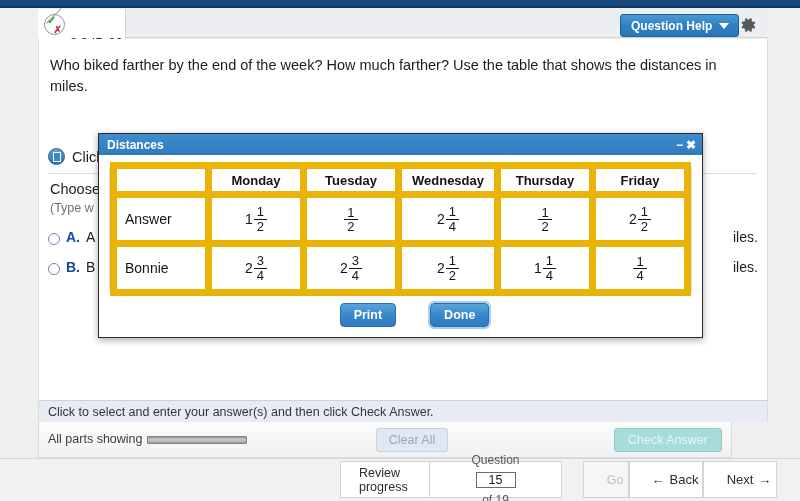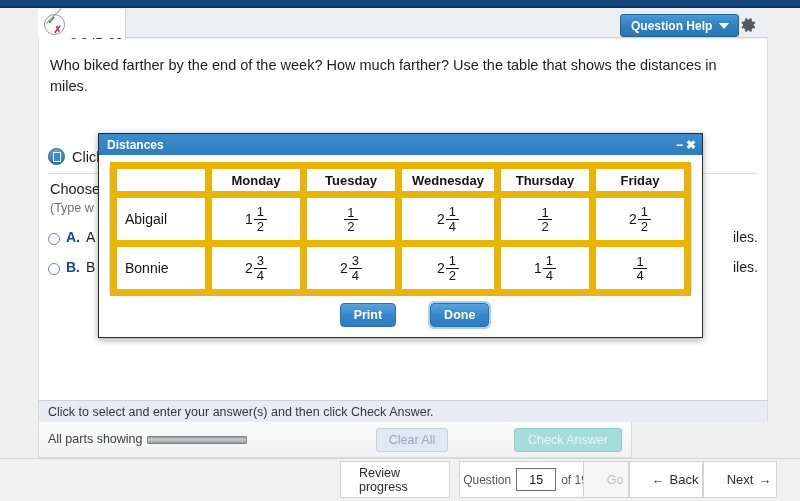--- a/index.html
+++ b/index.html
@@ -226,21 +226,21 @@
     box-sizing: border-box;
     font-size: 12.5px;
     color: #33363a;
     display: flex;
     align-items: center;
     padding-left: 9px;
   }
   #actionbar {
     position: absolute;
     left: 38px; top: 422px;
-    width: 594px; height: 36px;
+    width: 694px; height: 36px;
     background: linear-gradient(to bottom,#fcfcfc 0%,#f1f1f1 100%);
     border: 1px solid #d9dcdf;
     border-top: none;
     box-sizing: border-box;
   }
   #partslabel {
     position: absolute;
     left: 9px; top: 10px;
     font-size: 12.5px;
     color: #3a3d41;
@@ -304,24 +304,24 @@
     display: flex;
     align-items: center;
     justify-content: center;
     font-size: 12.5px;
     color: #2c2c2c;
     cursor: pointer;
     gap: 5px;
     padding-left: 18px;
   }
   #review  { left: 340px; width: 110px; }
-  #qbox    { left: 459px; width: 133px; background:#fff; border:1px solid #d4d4d4;
+  #qbox    { left: 429px; width: 133px; background:#fff; border:1px solid #d4d4d4;
              display:flex; align-items:center; justify-content:center; gap:5px;
              font-size:12px; color:#55585c; position:absolute; top:2px; height:37px;
-             box-sizing:border-box; }
+             box-sizing:border-box;flex-direction:column; }
   #qnum {
     width: 40px; height: 23px;
     border: 1px solid #6a6d70;
     background: #fff;
     text-align: center;
     font-size: 12.5px;
     color: #1a1a1a;
     font-family: "Liberation Sans", sans-serif;
     box-sizing: border-box;
     padding: 0;
@@ -595,21 +595,21 @@
               <th class="corner"></th>
               <th>Monday</th>
               <th>Tuesday</th>
               <th>Wednesday</th>
               <th>Thursday</th>
               <th>Friday</th>
             </tr>
           </thead>
           <tbody>
             <tr>
-              <td class="name">Abigail</td>
+              <td class="name">Answer</td>
               <td class="val"><span class="mixed">
                   <span class="whole">1</span>
                   <span class="frac">
                     <span class="num">1</span>
                     <span class="den">2</span>
                   </span>
                 </span></td>
               <td class="val"><span class="mixed">
                   <span class="frac">
                     <span class="num">1</span>

